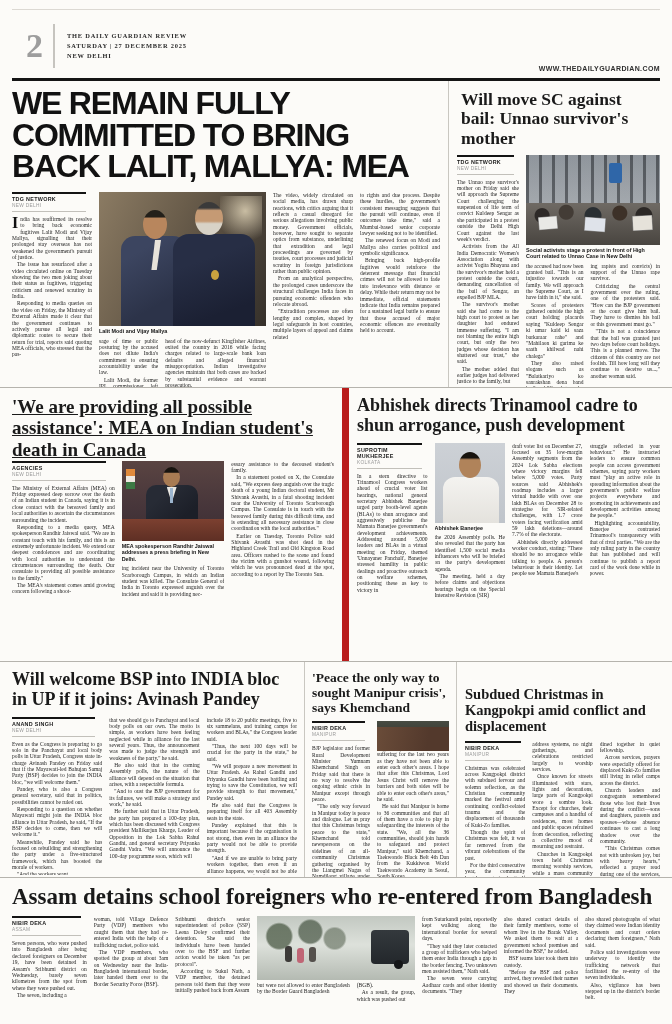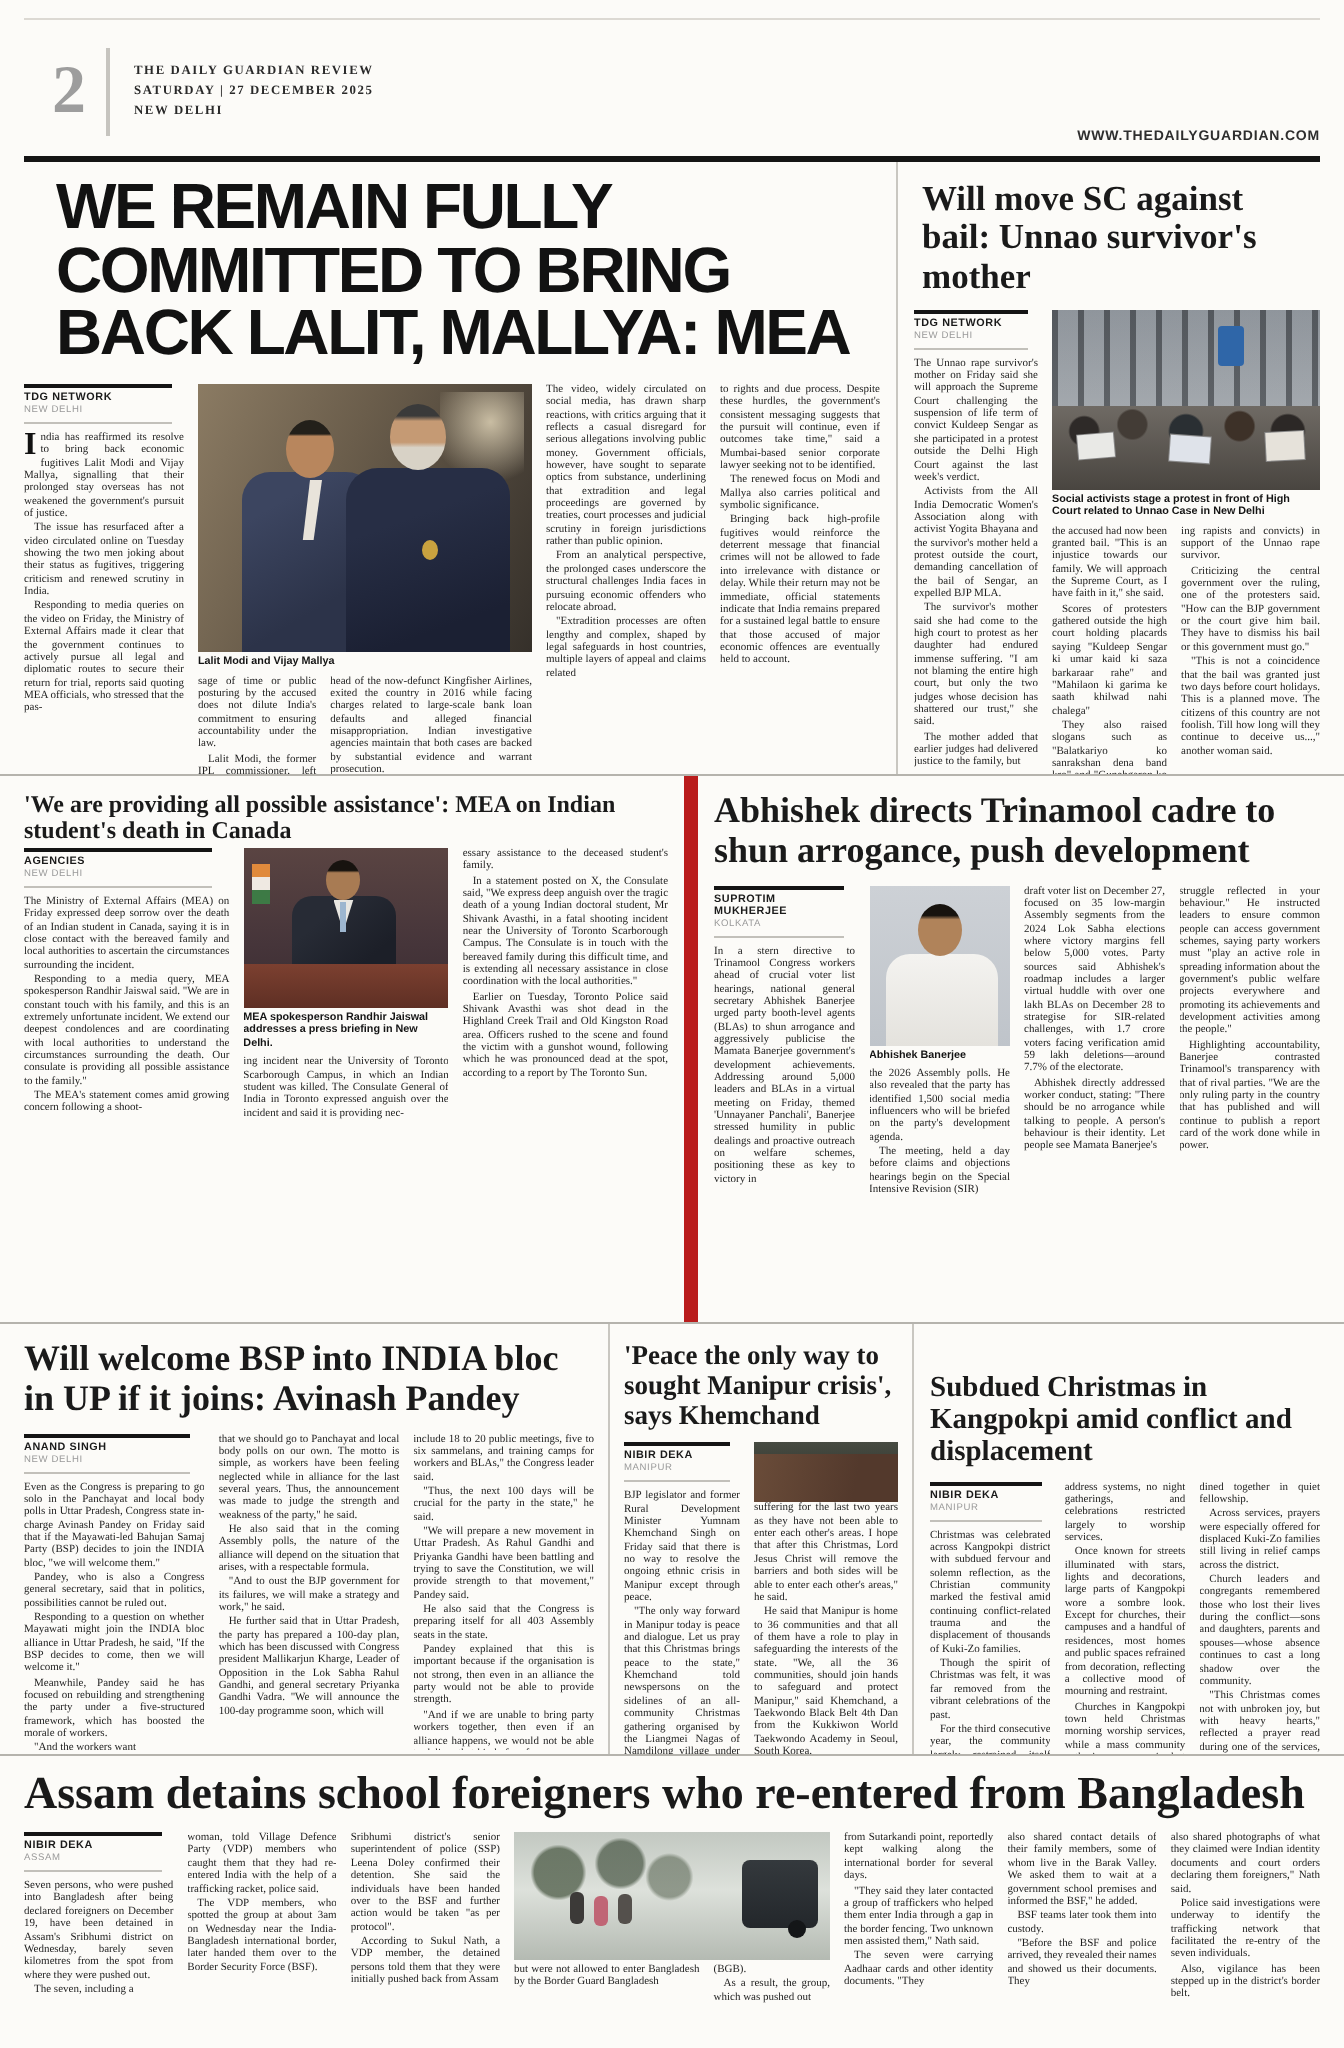--- a/index.html
+++ b/index.html
@@ -33,21 +33,21 @@
   .coltext p { font-size:5.5px; line-height:6.35px; text-align:justify; color:#1d1d1d; }
   .coltext p + p { text-indent:5px; margin-top:1px; }
   .dropcap p:first-child::first-letter { float:left; font-size:16px; line-height:12.5px; padding:1px 2px 0 0; font-weight:bold; color:#111; }
   .caption { font-family:"Liberation Sans",sans-serif; font-size:5.4px; font-weight:bold; line-height:1.2; color:#141414; margin:2px 0 3px; }
   .photo { position:relative; overflow:hidden; width:100%; }
   .photo div { position:absolute; }
 
   
   .band-top { height:306px; }
   .main-story { flex:0 0 436px; padding-right:6px; }
-  .h-main { font-family:"Liberation Sans",sans-serif; font-weight:bold; font-size:32px; line-height:0.99; letter-spacing:-1.2px; color:#121212; margin:7px 16px 9px; }
+  .h-main { font-family:"Liberation Sans",sans-serif; font-weight:bold; font-size:32px; line-height:0.99; letter-spacing:-1.2px; color:#121212; margin:7px 0 9px; }
   .main-story .story-body { height:221px; }
   .mcol1 { flex:0 0 80px; }
   .photoblock-main { flex:0 0 167px; display:flex; flex-direction:column; }
   .photoblock-main .subcols { display:flex; gap:7px; flex:1; overflow:hidden; }
   .ph-lalit { height:134px; background:linear-gradient(115deg,#8b7b63 0%,#6a5d4b 40%,#4a4238 75%,#35302a 100%); }
   .ph-lalit .win { right:4px; top:4px; width:42px; height:50px; background:radial-gradient(circle at 60% 30%, #c9bda3 0%, rgba(120,110,90,0) 70%); }
   .ph-lalit .head-a { left:44px; top:18px; width:24px; height:29px; border-radius:50%; background:linear-gradient(#23201a 24%, #b8865d 28%); }
   .ph-lalit .body-a { left:22px; top:44px; width:68px; height:90px; border-radius:14px 16px 0 0; background:linear-gradient(150deg,#3c4560 20%,#2c3349 70%); }
   .ph-lalit .shirt-a { left:50px; top:48px; width:12px; height:30px; background:#e8e3da; clip-path:polygon(50% 0,100% 0,65% 100%,20% 100%); }
   .ph-lalit .head-b { left:96px; top:10px; width:28px; height:33px; border-radius:50%; background:linear-gradient(#3a3a3a 18%, #c59a74 26% 58%, #d8d2c6 66%); }
@@ -66,21 +66,21 @@
   .ph-protest .fence { left:0; top:0; width:100%; height:58%; background:repeating-linear-gradient(90deg, rgba(35,38,42,0.55) 0 3px, rgba(150,155,160,0.15) 3px 13px); }
   .ph-protest .sign { left:62%; top:8px; width:13px; height:20px; background:#2f66a8; border-radius:2px; }
   .ph-protest .crowd { left:0; bottom:0; width:100%; height:46%; background:radial-gradient(circle at 12% 30%, #2e2a28 0 7px, transparent 8px), radial-gradient(circle at 30% 22%, #433c36 0 7px, transparent 8px), radial-gradient(circle at 50% 30%, #2a2f33 0 8px, transparent 9px), radial-gradient(circle at 70% 24%, #3d3128 0 7px, transparent 8px), radial-gradient(circle at 88% 30%, #2c2826 0 8px, transparent 9px), linear-gradient(#6f6a64 0%, #494540 100%); }
   .ph-protest .plac1 { left:10%; bottom:16px; width:18px; height:12px; background:#e9e9e6; transform:rotate(-5deg); box-shadow:0 0 0 0.5px #888; }
   .ph-protest .plac2 { left:44%; bottom:14px; width:20px; height:13px; background:#dfe3ea; transform:rotate(4deg); box-shadow:0 0 0 0.5px #888; }
   .ph-protest .plac3 { right:6%; bottom:15px; width:19px; height:14px; background:#e6e2da; transform:rotate(-3deg); box-shadow:0 0 0 0.5px #888; }
 
   
   .band-mid { height:274px; }
   .student-story { flex:0 0 330px; padding-right:8px; }
-  .h-student { font-size:12px; line-height:1.12; margin:8px 0 1px; }
+  .h-student { font-size:19px; line-height:1.12; margin:8px 0 1px;text-decoration:underline; }
   .student-story .story-body { height:212px; }
   .ph-jaiswal { height:80px; background:linear-gradient(#5a4442 0%,#46353a 60%,#3a2d31 100%); }
   .ph-jaiswal .flag { left:4px; top:8px; width:9px; height:20px; background:linear-gradient(#e08a3c 33%, #efe9e2 33% 66%, #3d7a45 66%); }
   .ph-jaiswal .head { left:41px; top:6px; width:17px; height:20px; border-radius:50%; background:linear-gradient(#17130f 26%, #a87b53 32%); }
   .ph-jaiswal .suit { left:24px; top:24px; width:52px; height:36px; border-radius:10px 10px 0 0; background:linear-gradient(140deg,#272b35 30%,#1c1f28 80%); }
   .ph-jaiswal .shirt { left:45px; top:26px; width:10px; height:16px; background:#e9e7e2; clip-path:polygon(50% 0,100% 0,50% 100%,0 0); }
   .ph-jaiswal .tie { left:48.5px; top:27px; width:3px; height:15px; background:#9db6cf; }
   .ph-jaiswal .podium { left:0; bottom:0; width:100%; height:22px; background:linear-gradient(#7c4030,#5e2f24); }
 
   .abhishek-story { flex:1; border-left:7px solid #b91c1c; padding-left:8px; }

